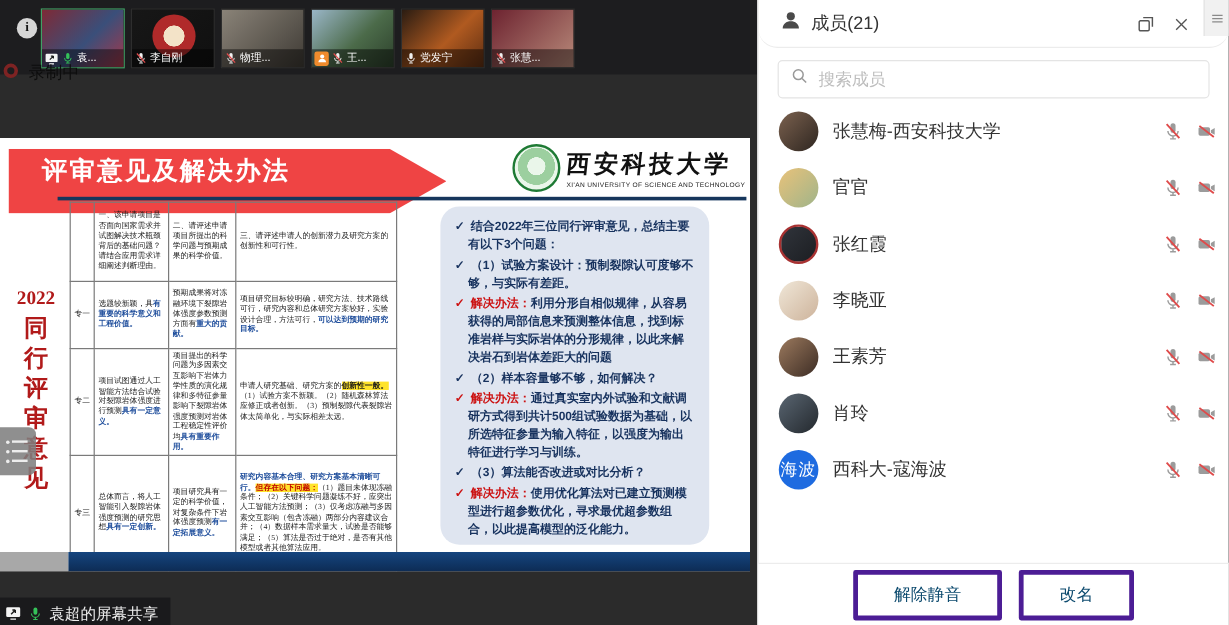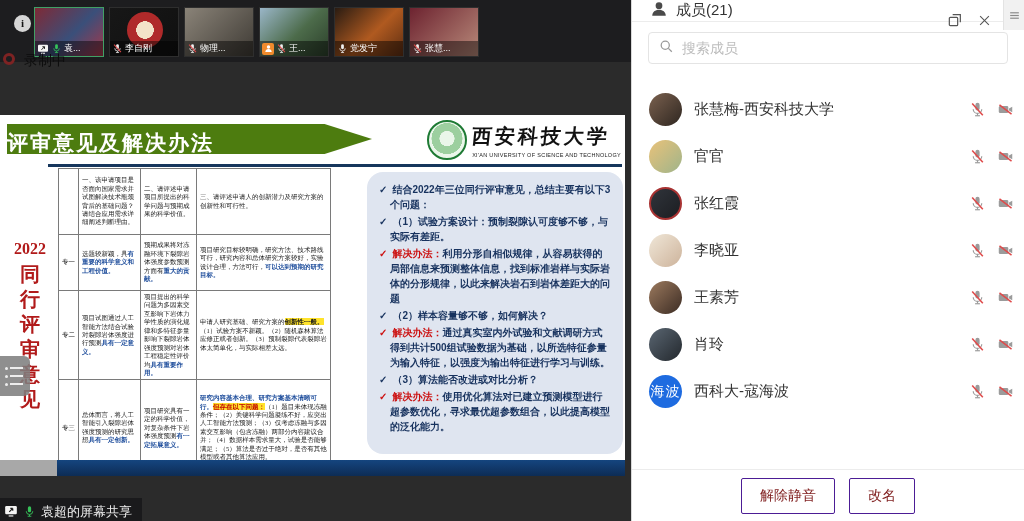--- a/index.html
+++ b/index.html
@@ -22,23 +22,23 @@
                 padding:1px 2px; background:rgba(0,0,0,.45); color:#fff; font-size:9px;
                 white-space:nowrap; overflow:hidden; }
   .tile-badge { width:12px; height:12px; border-radius:2px; background:#ef8b2d; display:inline-flex;
                 align-items:center; justify-content:center; flex:none; }
   .rec-dot  { position:absolute; left:3px; top:53px; width:12px; height:12px; border-radius:50%;
               border:3px solid #7e2323; }
   .rec-text { position:absolute; left:24px; top:52px; font-size:14px; color:#0d0d0d;font-family:Liberation Serif, serif; }
 
   
   .slide { position:absolute; left:0; top:115px; width:625px; height:361px; background:#fff; }
-  .banner { position:absolute; left:7px; top:9px; width:365px; height:30px; background:#4d7c0f;
+  .banner { position:absolute; left:7px; top:9px; width:365px; height:54px; background:#ef4444;
             clip-path:polygon(0 0,87% 0,100% 50%,87% 100%,0 100%); color:#fff; font-size:21px;
-            font-weight:bold; line-height:38px; letter-spacing:2px; }
+            font-weight:bold; line-height:38px; padding-left:28px; letter-spacing:2px; }
   .univ { position:absolute; right:4px; top:5px; display:flex; align-items:center; gap:5px; }
   .univ-logo { width:40px; height:40px; border-radius:50%; border:2px solid #1e7a34; flex:none;
                background:radial-gradient(circle at 50% 46%, #eaf6ea 0 28%, #9ccf9f 29% 58%, #eaf6ea 59%); }
   .univ-zh { font-family:"Liberation Serif",serif; font-weight:bold; font-size:20px; color:#111;
              letter-spacing:3px; transform:skewX(-6deg); white-space:nowrap; }
   .univ-en { font-size:5.5px; color:#222; letter-spacing:.3px; margin-top:2px; text-align:center; }
   .rule { position:absolute; left:48px; top:49px; width:574px; height:3px; background:#16365c; }
 
   .side-label { position:absolute; left:6px; top:121px; width:48px; text-align:center; color:#b11a1a;
                 font-family:"Liberation Serif",serif; font-weight:bold; }
@@ -46,21 +46,21 @@
   .side-label .ch   { font-size:20px; line-height:25px; }
 
   .review-table { position:absolute; left:58px; top:53px; border-collapse:collapse; table-layout:fixed;
                   font-family:"Liberation Serif",serif; font-size:6.5px; color:#1a1a1a; line-height:1.3; }
   .review-table td { border:1px solid #7a7a7a; padding:2px 3px; vertical-align:middle; overflow:hidden; }
   .review-table td.lbl { text-align:center; }
   .seg-blue { color:#1f4e9c; font-weight:bold; }
   .seg-hl   { background:#ffe32b; font-weight:bold; }
   .seg-hlr  { background:#ffe32b; color:#c00000; font-weight:bold; }
 
-  .summary { position:absolute; left:367px; top:57px; width:256px; height:282px; background:#dfe5f0;
+  .summary { position:absolute; left:367px; top:57px; width:224px; height:282px; background:#dfe5f0;
              border-radius:16px; padding:10px 12px; color:#17325e; font-weight:bold; font-size:10px;
              line-height:1.5; overflow:hidden; }
   .bullet { text-indent:-11px; padding-left:11px; margin-bottom:2px; }
   .bullet .check { margin-right:5px; }
   .bullet .check.red, .bullet .pre { color:#cc1111; }
 
   .slide-bar-gray { position:absolute; left:0; top:345px; width:57px; height:16px; background:#a8a8a8; }
   .slide-bar-blue { position:absolute; left:57px; top:345px; width:568px; height:16px;
                     background:linear-gradient(180deg,#15457f,#0d2c55); }
 
@@ -71,44 +71,44 @@
   .annot-li i { width:3px; height:3px; border-radius:50%; background:#ededed; }
   .annot-li b { width:13px; height:2px; background:#ededed; }
 
   .share-badge { position:absolute; left:0; bottom:0; height:23px; background:#1a1a1c; display:flex;
                  align-items:flex-end; gap:5px; padding:0 10px 0 4px; color:#ececec; font-size:13px;
                  white-space:nowrap; z-index:6; }
 
   
   .panel { position:absolute; left:631px; top:0; width:393px; height:521px; background:#fff;
            border-left:1px solid #d9d9d9; }
-  .p-header { height:22px; border-bottom:1px solid #ececec; display:flex; align-items:center;
-              padding-left:18px; position:relative; }
+  .p-header { height:40px; border-bottom:1px solid #ececec; display:flex; align-items:center;
+              padding-left:18px; position:relative;border-radius:16px; }
   .p-title { font-size:15px; color:#333; margin-left:8px; }
   .p-actions { position:absolute; right:32px; top:0; height:40px; display:flex; align-items:center; gap:14px; }
   .p-actions > span { cursor:pointer; display:inline-flex; }
   .p-edge { position:absolute; right:0; top:0; width:21px; height:30px; background:#f1f1f1;
             border-left:1px solid #e3e3e3; display:flex; align-items:center; justify-content:center; cursor:pointer; }
   .search-wrap { margin:10px 16px 8px 16px; height:32px; border:1px solid #e4e4e4; border-radius:4px;
                  display:flex; align-items:center; padding:0 10px; gap:8px; background:#fff; }
   .search-wrap input { border:none; outline:none; flex:1; font-size:14px; color:#333;
                        font-family:"Liberation Sans",sans-serif; }
   .search-wrap input::placeholder { color:#bdbdbd; }
   .members { position:absolute; top:86px; bottom:52px; left:0; right:0; overflow:hidden; }
   .m-row { height:47px; display:flex; align-items:center; padding:0 10px 0 17px; gap:12px; cursor:pointer; }
   .m-av { width:33px; height:33px; border-radius:50%; flex:none; }
   .m-av.text { background:#1e6be0; color:#fff; font-size:14px; display:flex; align-items:center;
                justify-content:center; letter-spacing:1px; }
   .m-name { flex:1; font-size:15px; color:#333; white-space:nowrap; overflow:hidden; }
   .m-icons { display:flex; gap:11px; align-items:center; }
   .m-icons span { display:inline-flex; cursor:pointer; }
   .p-footer { position:absolute; bottom:0; left:0; right:0; height:52px; border-top:1px solid #ececec;
               display:flex; align-items:center; justify-content:center; gap:14px; background:#fff; }
-  .btn { border:1px solid #4c1d95; border-radius:2px; background:#fff; font-size:14px; color:#7f1d1d;
-         padding:8px 18px; font-family:"Liberation Sans",sans-serif; cursor:pointer; }
+  .btn { border:4px solid #4c1d95; border-radius:2px; background:#fff; font-size:14px; color:#0c4a6e;
+         padding:8px 30px; font-family:"Liberation Sans",sans-serif; cursor:pointer; }
 </style>
 </head>
 <body>
 
 <div class="stage">
   <div class="topbar">
     <div class="info-btn">i</div>
     <div class="tiles">
         <div class="tile active">
     <span class="tile-av" style="background:linear-gradient(135deg,#7e2a36,#3a4f7a 55%,#a5384a)"></span>

